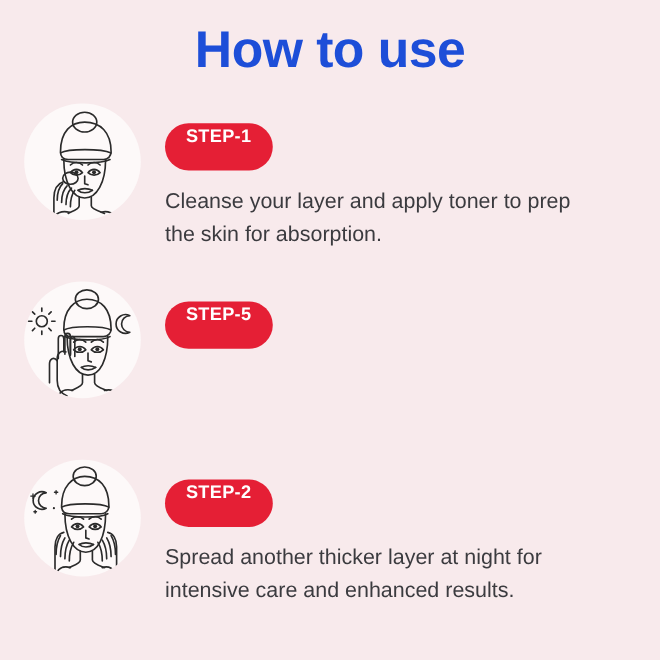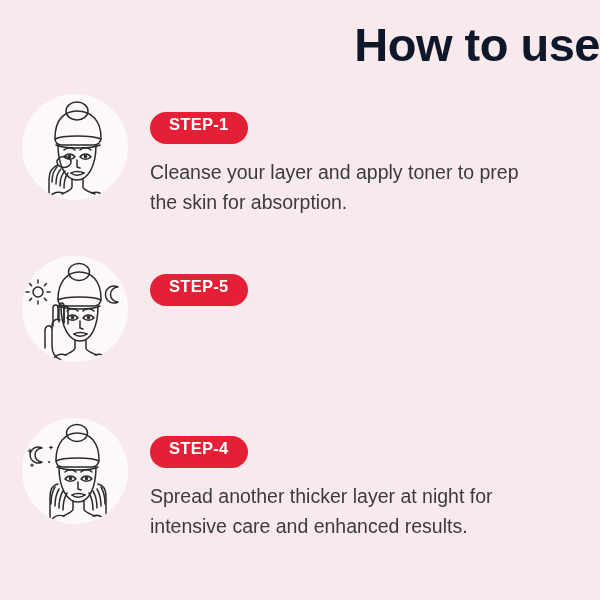--- a/index.html
+++ b/index.html
@@ -19,25 +19,25 @@
     width: 600px;
     height: 600px;
     background: #f8eaec;
     box-sizing: border-box;
   }
   .title {
     position: absolute;
     top: 14px;
     left: 0;
     width: 600px;
-    text-align: right;
+    text-align: center;
     font-size: 47px;
     font-weight: bold;
     letter-spacing: -0.5px;
-    color: #0f172a;
+    color: #1d4ed8;
     line-height: 62px;
   }
   .steps {
     position: absolute;
     top: 92px;
     left: 0;
     width: 600px;
   }
   .step-row {
     position: relative;
@@ -70,21 +70,21 @@
     padding-top: 20px;
     padding-right: 24px;
   }
   .badge {
     display: inline-block;
     background: #e51f35;
     color: #ffffff;
     font-size: 16.5px;
     font-weight: bold;
     letter-spacing: 0.3px;
-    padding: 4px 19px 11px 19px;
+    padding: 4px 19px 22px 19px;
     border-radius: 999px;
     line-height: 17px;
   }
   .step-text {
     margin-top: 13px;
     font-size: 19.5px;
     line-height: 30px;
     color: #3b3b3f;
     max-width: 400px;
   }
@@ -259,19 +259,19 @@
               <path d="M76 66 C81 67, 84 72, 84 79 L84 106"></path>
               <path d="M79 69 C82 74, 83 79, 83 86"></path>
               <path d="M75 71 C78 76, 79 81, 79 88"></path>
               <path d="M71 73 C74 78, 75 83, 75 90"></path>
               <path d="M67 75 C70 80, 71 85, 71 92"></path>
             </g>
           </svg>
         </div>
       </div>
       <div class="step-content">
-        <span class="badge">STEP-4</span>
+        <span class="badge">STEP-2</span>
         <div class="step-text">Spread another thicker layer at night for intensive care and enhanced results.</div>
       </div>
     </div>
 
   </div>
 </div>
 
 </body></html>

